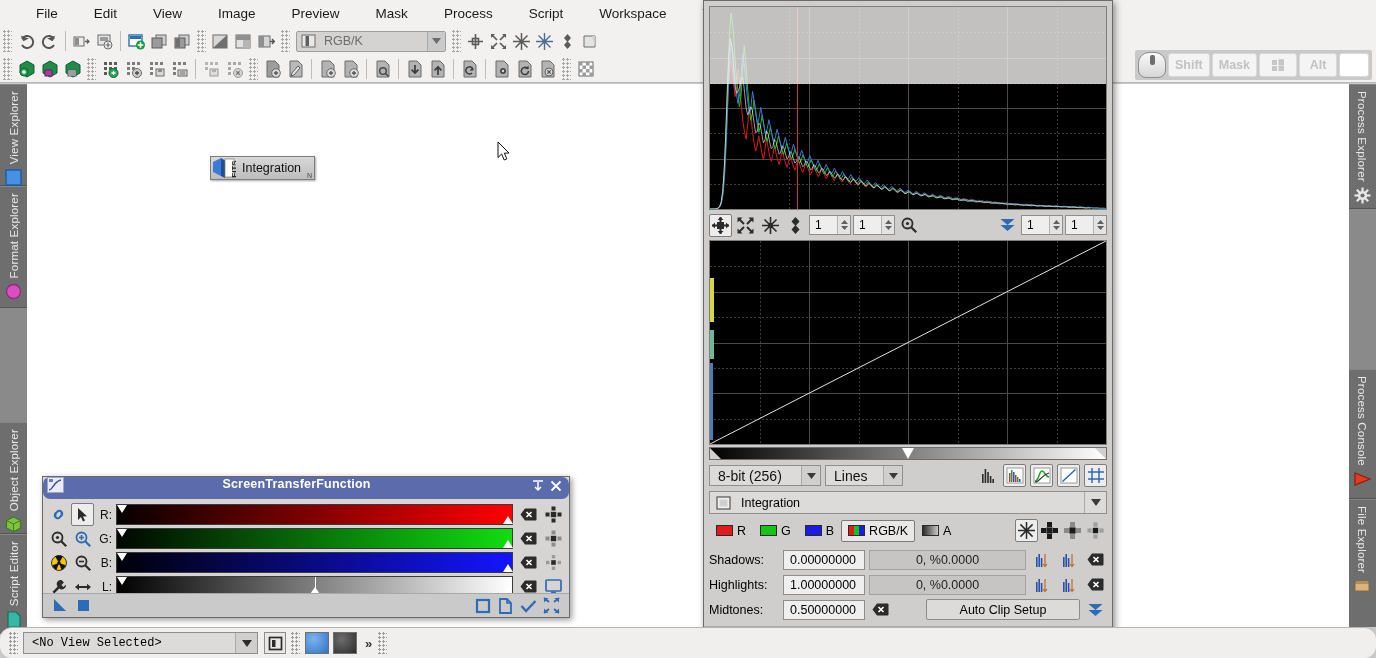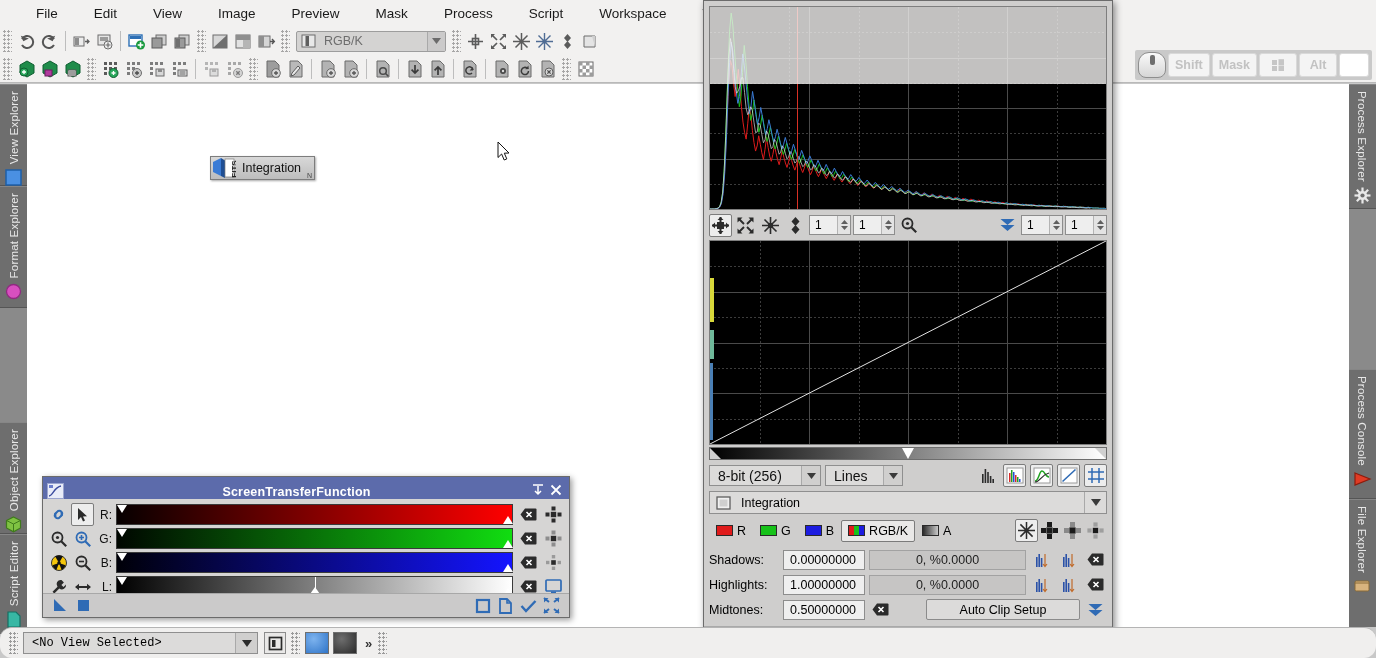--- a/index.html
+++ b/index.html
@@ -123,22 +123,23 @@
   
   .cursor{position:absolute;left:497px;top:141px;}
 
   
   .stf{
     position:absolute;left:42px;top:476px;width:528px;height:142px;
     background:#d6d5d4;border:1px solid #6b6b6b;
     box-shadow:2px 2px 6px rgba(0,0,0,.4);
   }
   .stf-title{
-    height:22px;background:#5c6bab;display:flex;align-items:flex-end;
+    height:22px;background:#5c6bab;display:flex;align-items:flex-start;
     padding:0 4px;
+    border-radius:7px;
   }
   .stf-title .ttl{
     flex:1;text-align:center;color:#fff;font-size:12.5px;font-weight:bold;
     letter-spacing:.2px;
   }
   .stf-ticon{
     width:17px;height:16px;background:#dfe4f5;border:1px solid #9aa4cf;
     flex:none;position:relative;overflow:hidden;
   }
   .stf-tbtn{width:18px;height:18px;display:flex;align-items:center;justify-content:center;color:#fff;}

